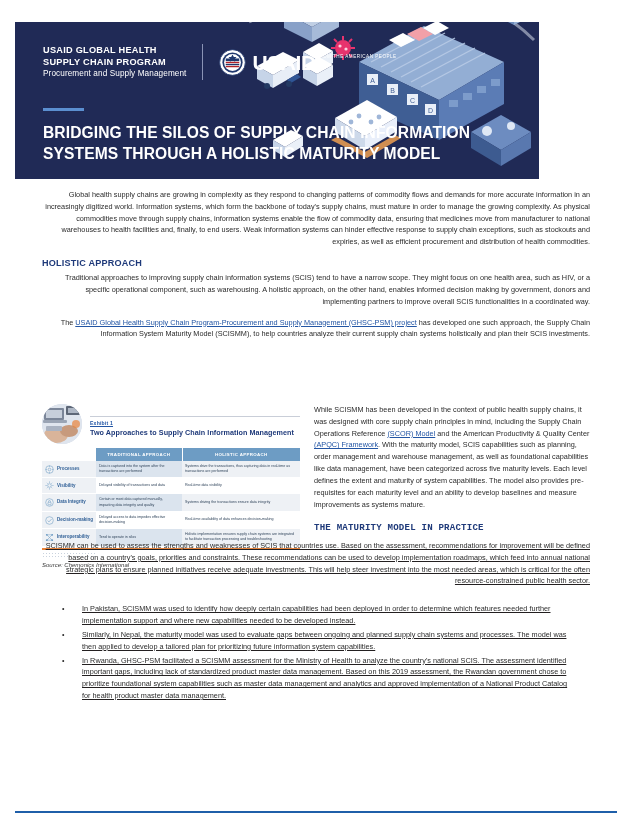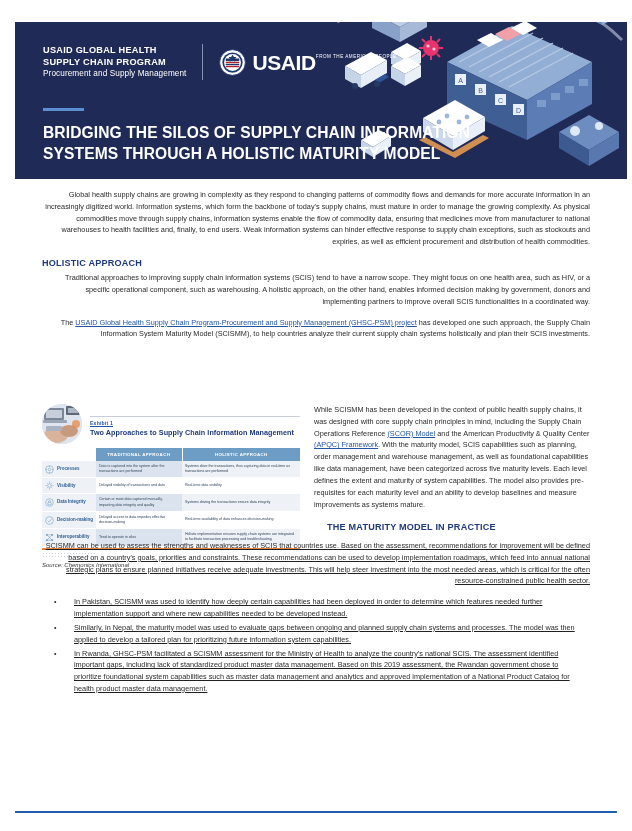--- a/index.html
+++ b/index.html
@@ -22,21 +22,21 @@
     width: 632px;
     height: 831px;
     background: #ffffff;
   }
 
   
   .hero {
     position: absolute;
     left: 15px;
     top: 22px;
-    width: 612px;
+    width: 524px;
     height: 157px;
     background: #202a56;
     overflow: hidden;
   }
   .hero-art {
     position: absolute;
     right: 0;
     top: -22px;
     width: 300px;
     height: 180px;
@@ -272,37 +272,38 @@
   }
 
   
   p.rcol {
     margin: 0 0 9px 0;
     font-size: 7.3px;
     line-height: 1.62;
     color: #2b2b2b;
   }
   h2.sect-right {
-    margin: 12px 0 4px 13px;
+    margin: 12px 0 4px 0;
     font-size: 9.1px;
     font-weight: bold;
     color: #1f3a7a;
     letter-spacing: 0.2px;
+    font-family: Liberation Mono, monospace;
   }
 
   
   .lower {
     position: absolute;
     left: 42px;
     top: 540px;
     width: 548px;
     text-decoration: underline;
   }
   ul.bullets {
-    margin: 8px;
+    margin: 16px;
     padding: 0;
     list-style: none;
   }
   ul.bullets li {
     position: relative;
     padding-left: 24px;
     margin-bottom: 2px;
     font-size: 7.3px;
     line-height: 1.62;
     color: #2b2b2b;

